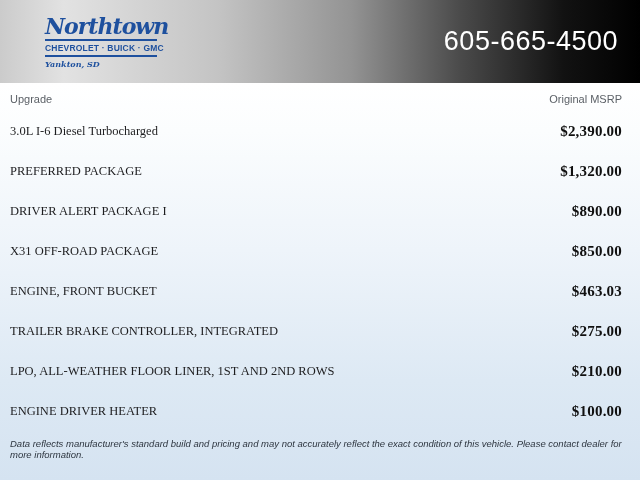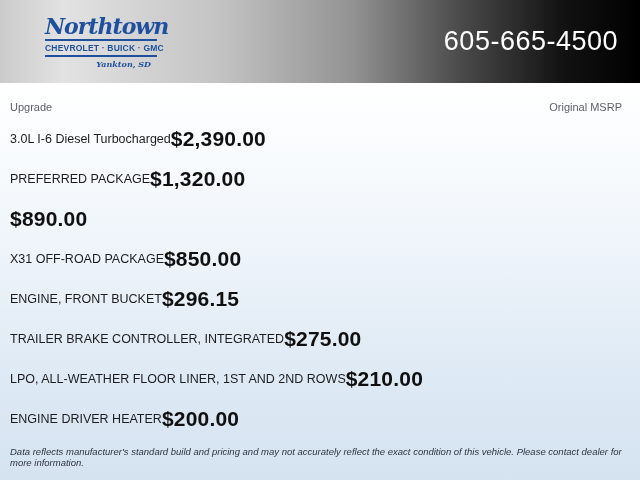--- a/index.html
+++ b/index.html
@@ -39,54 +39,55 @@
     font-weight: bold;
     letter-spacing: 0.2px;
     white-space: nowrap;
     text-align: left;
   }
   .logo-city {
     font-family: "DejaVu Serif", serif;
     font-style: italic;
     font-weight: bold;
     font-size: 8px;
-    text-align: right;
     padding-right: 6px;
     margin-top: 1px;
   }
   .phone {
     color: #ffffff;
     font-size: 27px;
     letter-spacing: 0.5px;
     white-space: nowrap;
     margin-left: 6px;
   }
 
   
   .content {
     height: 397px;
     background: linear-gradient(180deg,
       #ffffff 0%, #fbfdfe 12%, #eef4fa 42%, #dde9f4 75%, #d5e3f1 100%);
-    padding: 12px 18px 0 10px;
+    padding: 4px 18px 0 10px;
   }
   .thead {
     height: 24px;
     display: flex;
     align-items: center;
     justify-content: space-between;
     color: #5c6167;
     font-size: 11px;
   }
   .row {
     height: 40px;
     display: flex;
     align-items: center;
+    justify-content: space-between;
+    font-family: Liberation Serif, serif;
   }
   .row-name { font-size: 12.5px; color: #1d1d1f; }
-  .row-price { font-size: 21px; font-weight: bold; color: #101010; letter-spacing: 0.2px; }
+  .row-price { font-size: 15px; font-weight: bold; color: #101010; letter-spacing: 0.2px; }
 
   .disclaimer {
     margin-top: 7px;
     font-size: 9.5px;
     font-style: italic;
     color: #2e3640;
   }
 </style>
 </head>
 <body>
@@ -113,40 +114,41 @@
     <div id="rows">
         <div class="row">
           <span class="row-name">3.0L I-6 Diesel Turbocharged</span>
           <span class="row-price">$2,390.00</span>
         </div>
         <div class="row">
           <span class="row-name">PREFERRED PACKAGE</span>
           <span class="row-price">$1,320.00</span>
         </div>
         <div class="row">
+          <span class="row-name">DRIVER ALERT PACKAGE I</span>
           <span class="row-price">$890.00</span>
         </div>
         <div class="row">
           <span class="row-name">X31 OFF-ROAD PACKAGE</span>
           <span class="row-price">$850.00</span>
         </div>
         <div class="row">
           <span class="row-name">ENGINE, FRONT BUCKET</span>
-          <span class="row-price">$296.15</span>
+          <span class="row-price">$463.03</span>
         </div>
         <div class="row">
           <span class="row-name">TRAILER BRAKE CONTROLLER, INTEGRATED</span>
           <span class="row-price">$275.00</span>
         </div>
         <div class="row">
           <span class="row-name">LPO, ALL-WEATHER FLOOR LINER, 1ST AND 2ND ROWS</span>
           <span class="row-price">$210.00</span>
         </div>
         <div class="row">
           <span class="row-name">ENGINE DRIVER HEATER</span>
-          <span class="row-price">$200.00</span>
+          <span class="row-price">$100.00</span>
         </div>
       </div>
 
     <p class="disclaimer">Data reflects manufacturer's standard build and pricing and may not accurately reflect the exact condition of this vehicle. Please contact dealer for more information.</p>
   </main>
 
 </div>
 
 </body></html>

